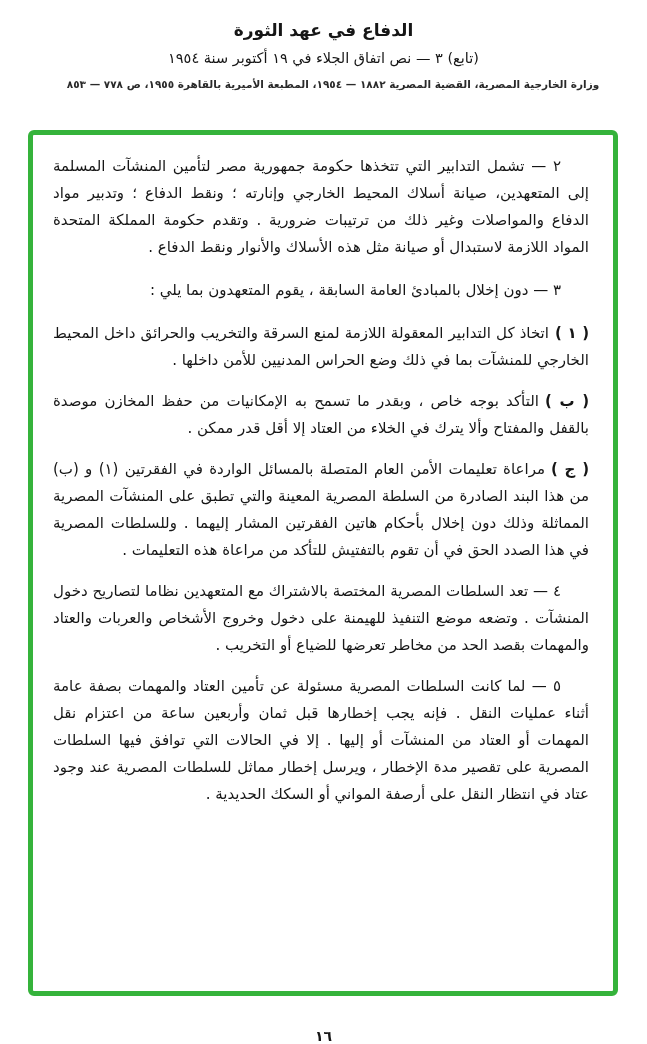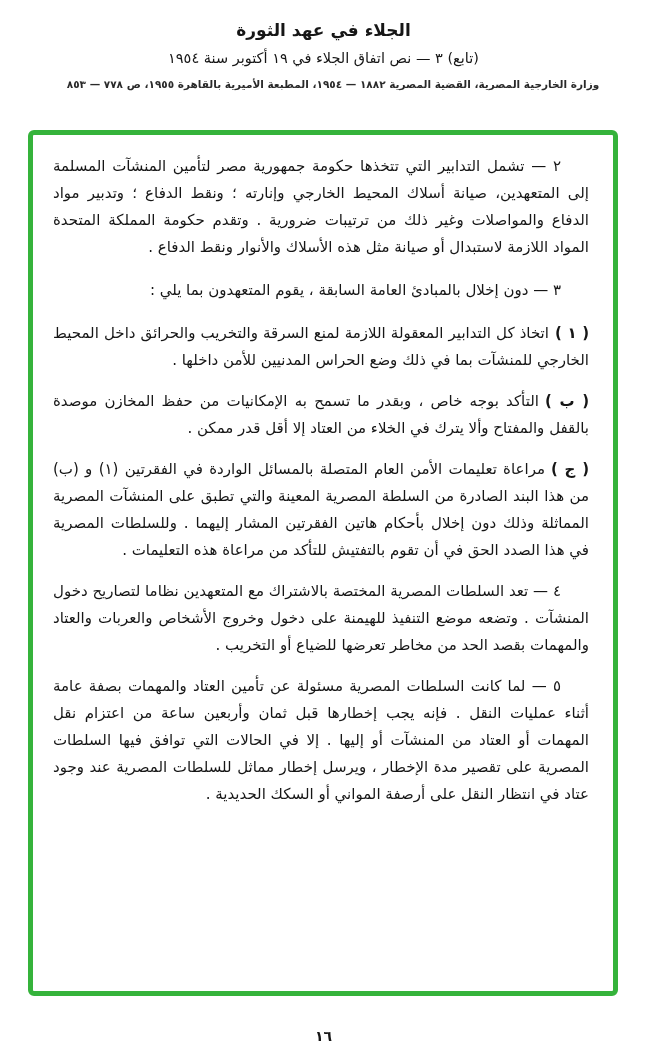--- a/index.html
+++ b/index.html
@@ -78,21 +78,21 @@
     font-size: 14px;
     font-weight: bold;
   }
 </style>
 </head>
 <body>
 
 <div class="page">
 
   <div class="header">
-    <p class="doc-title">الجلاء في عهد الثورة</p>
+    <p class="doc-title">الدفاع في عهد الثورة</p>
     <p class="doc-subtitle">(تابع) ٣ — نص اتفاق الجلاء في ١٩ أكتوبر سنة ١٩٥٤</p>
     <p class="doc-source">وزارة الخارجية المصرية، القضية المصرية ١٨٨٢ — ١٩٥٤، المطبعة الأميرية بالقاهرة ١٩٥٥، ص ٧٧٨ — ٨٥٣</p>
   </div>
 
   <div class="highlight-box" style="border-color: rgb(53, 179, 59);">
 
     <p class="clause">٢ — تشمل التدابير التي تتخذها حكومة جمهورية مصر لتأمين المنشآت المسلمة إلى المتعهدين، صيانة أسلاك المحيط الخارجي وإنارته ؛ ونقط الدفاع ؛ وتدبير مواد الدفاع والمواصلات وغير ذلك من ترتيبات ضرورية . وتقدم حكومة المملكة المتحدة المواد اللازمة لاستبدال أو صيانة مثل هذه الأسلاك والأنوار ونقط الدفاع .</p>
 
     <p class="clause-intro">٣ — دون إخلال بالمبادئ العامة السابقة ، يقوم المتعهدون بما يلي :</p>
 

